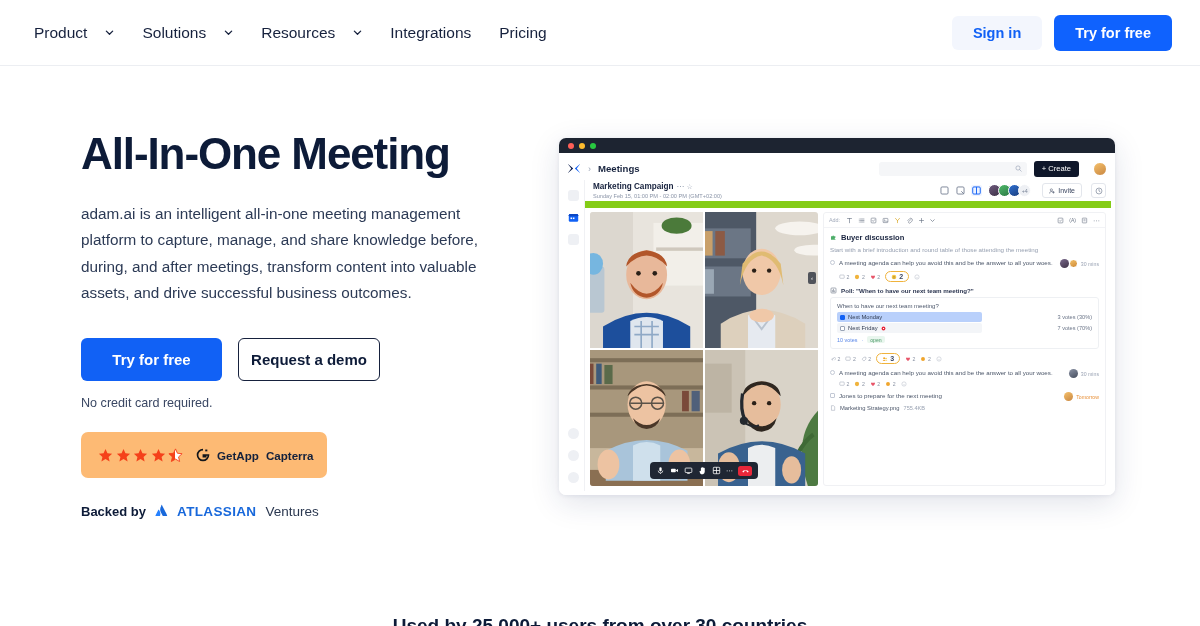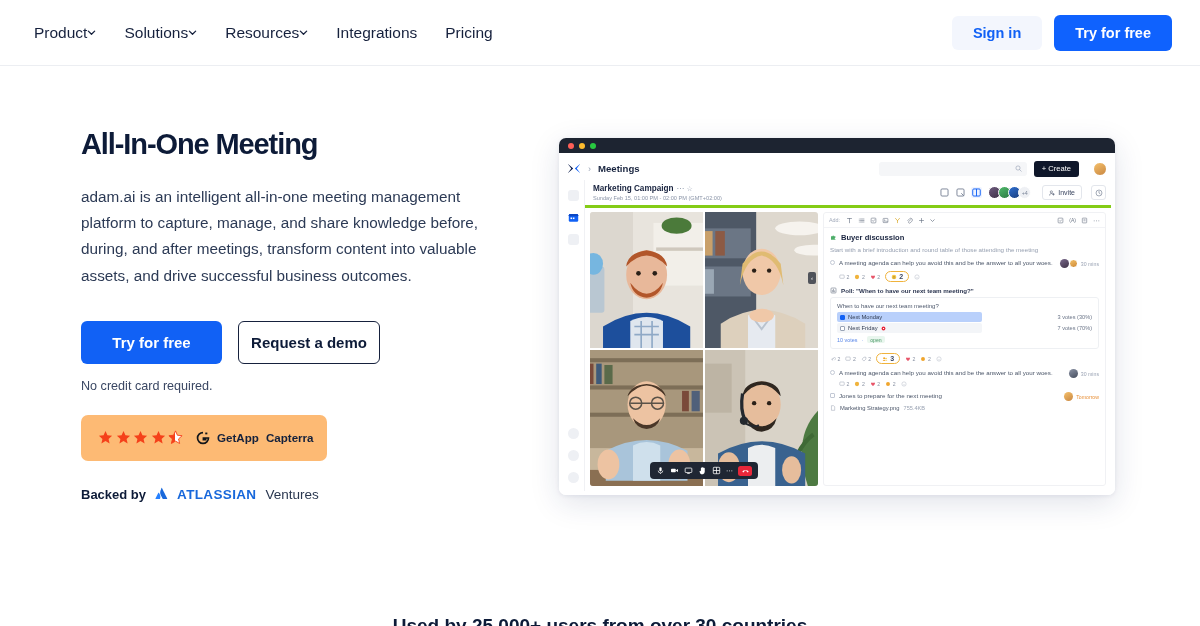--- a/index.html
+++ b/index.html
@@ -23,21 +23,21 @@
   .brand { display: flex; align-items: center; gap: 10px; margin-right: 44px; }
   .brand-mark { width: 34px; height: 28px; display: block; }
   .brand-text {
     font-size: 25px;
     font-weight: 700;
     letter-spacing: -0.4px;
     color: #101b33;
   }
   .nav-links { display: flex; align-items: center; gap: 28px; }
   .nav-link {
-    display: flex; align-items: center; gap: 0;
+    display: flex; align-items: center; gap: 18px;
     font-size: 15.5px;
     color: #16213d;
     cursor: pointer;
     white-space: nowrap;
   }
   .caret { width: 9px; height: 9px; display: block; }
   .nav-right { margin-left: auto; display: flex; align-items: center; gap: 12px; }
   .btn-signin {
     background: #f3f6fd;
     color: #1161f5;
@@ -62,21 +62,21 @@
   }
 
   
   .hero {
     display: flex;
     padding: 62px 0 0 81px;
     gap: 58px;
   }
   .hero-left { width: 420px; flex: none; }
   h1.headline {
-    font-size: 29px;
+    font-size: 44px;
     line-height: 1.16;
     font-weight: 700;
     letter-spacing: -1.1px;
     color: #0d1b38;
   }
   .subcopy {
     margin-top: 22px;
     font-size: 15.3px;
     line-height: 1.72;
     color: #2c3a55;
@@ -209,21 +209,21 @@
   }
   .rail-dot { width: 11px; height: 11px; border-radius: 3px; background: #eef0f4; display: block; }
   .rail-cal { width: 11px; height: 11px; display: block; }
   .rail-spacer { flex: 1; }
 
   .mock-content { flex: 1; display: flex; flex-direction: column; min-width: 0; }
   .meeting-head {
     height: 28px; flex: none;
     display: flex; align-items: center;
     padding: 0 5px 0 8px;
-    border-bottom: 3px solid #84cc16;
+    border-bottom: 7px solid #84cc16;
     gap: 46px;
   }
   .mh-title { font-size: 8.2px; font-weight: 700; color: #16213d; }
   .mh-dots { font-size: 8px; color: #8e98ab; margin-left: 3px; }
   .mh-star { font-size: 7px; color: #8e98ab; margin-left: 2px; }
   .mh-sub { font-size: 5.6px; color: #8b95a8; margin-top: 1.5px; }
   .mh-tools { margin-left: auto; display: flex; align-items: center; gap: 5px; }
   .view-ico { width: 11px; height: 11px; display: block; }
   .view-ico.active { background: #eef3ff; border-radius: 2px; }
   .mh-avatars { display: flex; margin-left: 4px; }

